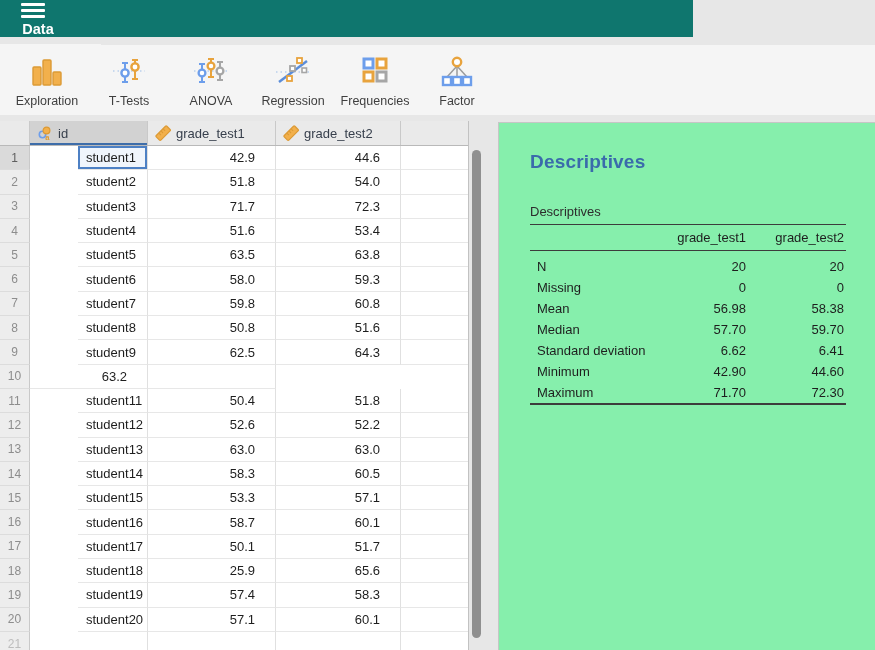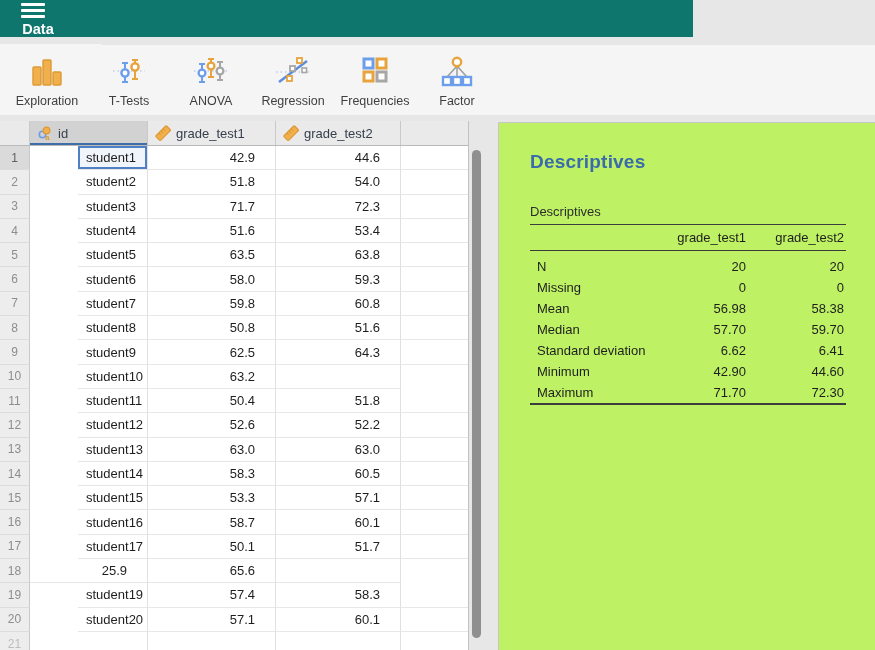--- a/index.html
+++ b/index.html
@@ -51,21 +51,21 @@
   .cell.selected-cell { background: #f0f5fc; box-shadow: inset 0 0 0 2px #4d80c4; }
 
   
   .vscroll { position: absolute; left: 472px; top: 35px; width: 9px; height: 488px;
              background: #8f8f8f; border-radius: 5px; cursor: pointer; }
 
   .splitter { position: absolute; left: 470px; top: 0; width: 28px; height: 535px; cursor: col-resize; }
 
   
   .results { position: absolute; left: 498px; top: 7px; width: 377px; height: 528px;
-             background: #bef264; border-left: 1px solid #c6c6c6; border-top: 1px solid #c6c6c6; }
+             background: #86efac; border-left: 1px solid #c6c6c6; border-top: 1px solid #c6c6c6; }
   .results h1 { margin: 28px 0 0 31px; font-size: 19px; font-weight: 700; color: #3a6bab; letter-spacing: .2px; }
   .results .caption { margin: 31px 0 5px 31px; font-size: 13px; color: #2d2d2d; }
   table.stats { margin-left: 31px; width: 316px; border-collapse: collapse; font-size: 13px; color: #1e1e1e; }
   table.stats thead th { font-weight: 400; text-align: right; padding: 5px 2px 5px 0;
                          border-top: 1px solid #3c3c3c; border-bottom: 1px solid #3c3c3c; }
   table.stats thead th:first-child { text-align: left; }
   table.stats tbody td { padding: 3px 2px 3px 0; text-align: right; }
   table.stats tbody td:first-child { text-align: left; padding-left: 7px; }
   table.stats tbody tr:first-child td { padding-top: 8px; }
   table.stats tbody tr:last-child td { }
@@ -278,21 +278,20 @@
           </div>
           <div class="sheet-row">
             <div class="gcell">9</div>
             <div class="cell text">student9</div>
             <div class="cell num">62.5</div>
             <div class="cell num">64.3</div>
             <div class="cell"></div>
           </div>
           <div class="sheet-row">
             <div class="gcell">10</div>
-            <div class="cell text">student10</div>
             <div class="cell num">63.2</div>
             <div class="cell"></div>
           </div>
           <div class="sheet-row">
             <div class="gcell">11</div>
             <div class="cell text">student11</div>
             <div class="cell num">50.4</div>
             <div class="cell num">51.8</div>
             <div class="cell"></div>
           </div>
@@ -333,20 +332,21 @@
           </div>
           <div class="sheet-row">
             <div class="gcell">17</div>
             <div class="cell text">student17</div>
             <div class="cell num">50.1</div>
             <div class="cell num">51.7</div>
             <div class="cell"></div>
           </div>
           <div class="sheet-row">
             <div class="gcell">18</div>
+            <div class="cell text">student18</div>
             <div class="cell num">25.9</div>
             <div class="cell num">65.6</div>
             <div class="cell"></div>
           </div>
           <div class="sheet-row">
             <div class="gcell">19</div>
             <div class="cell text">student19</div>
             <div class="cell num">57.4</div>
             <div class="cell num">58.3</div>
             <div class="cell"></div>

